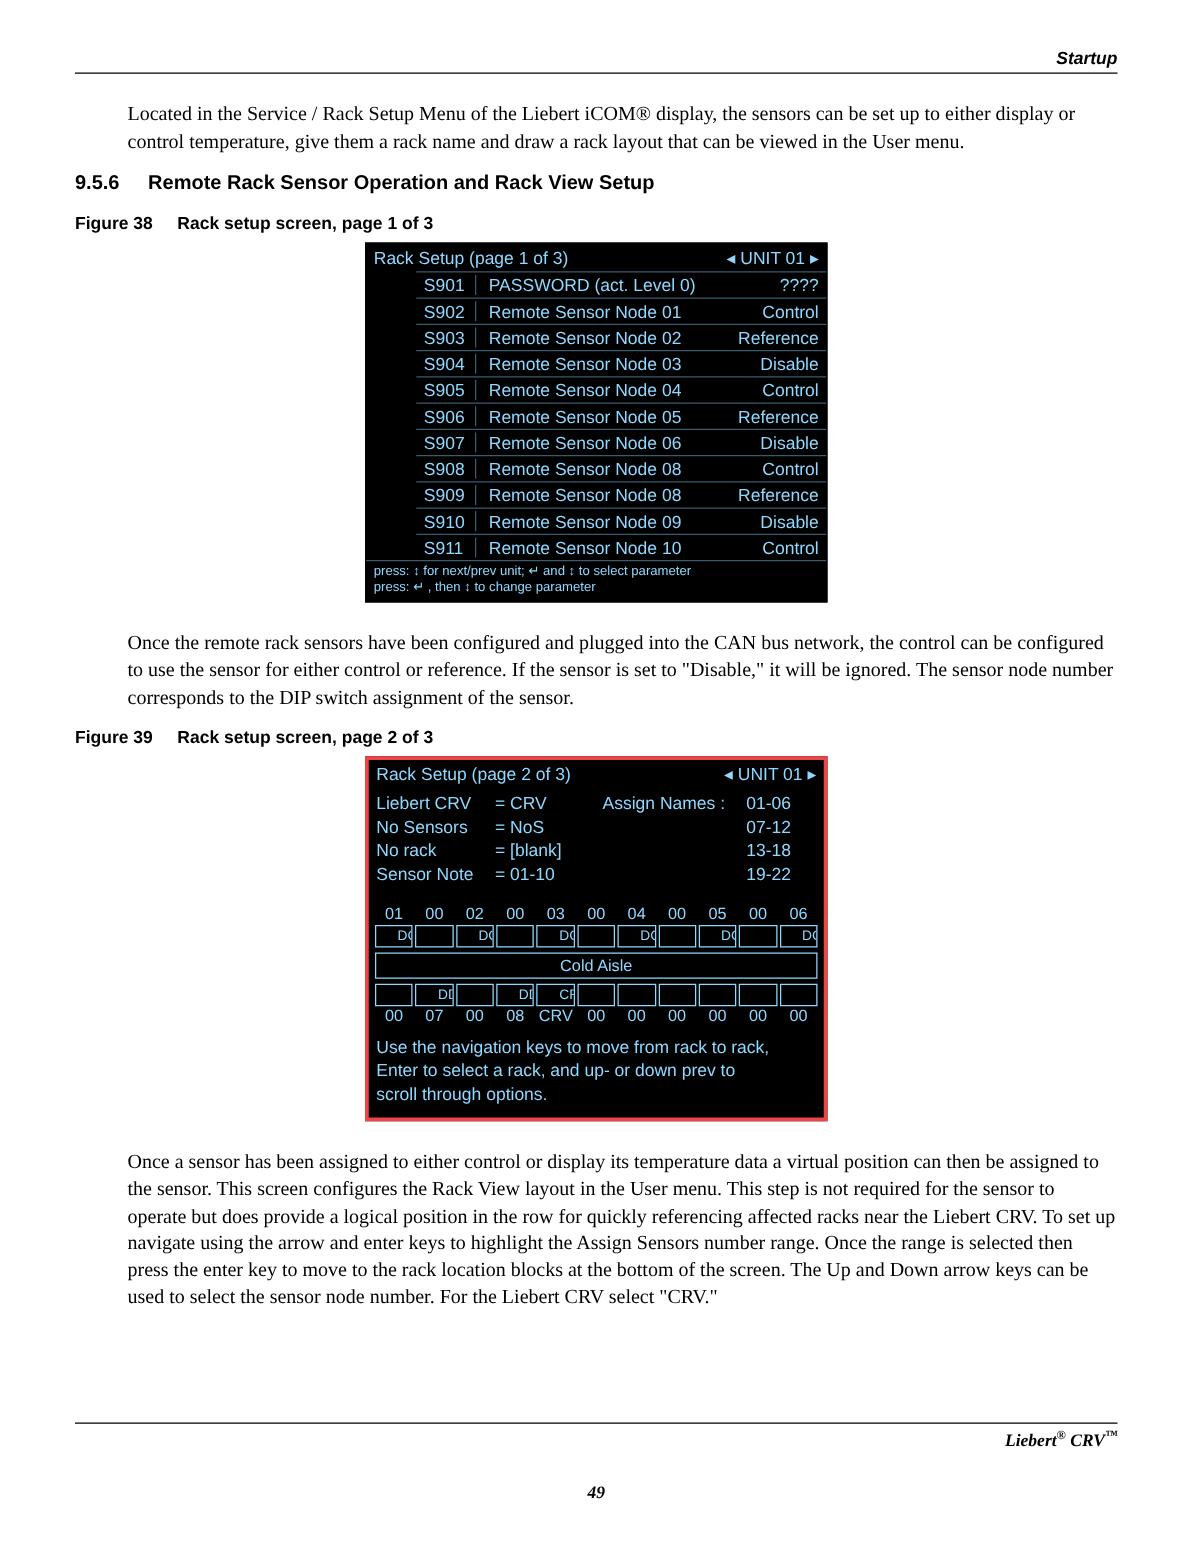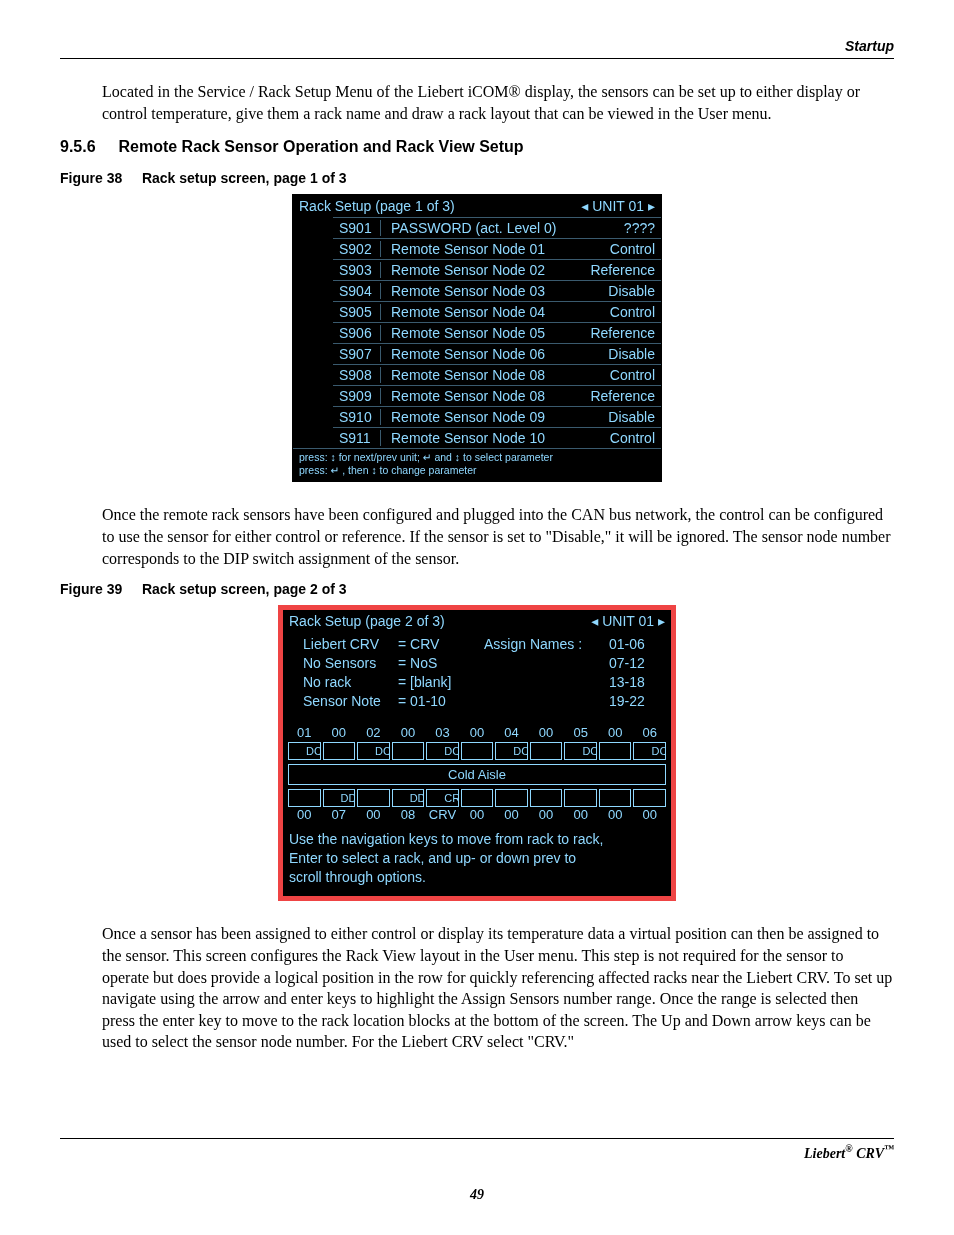--- a/index.html
+++ b/index.html
@@ -81,36 +81,36 @@
   .s1-footer {
     border-top: 1px solid #3a5a6e;
     padding: 2px 6px 4px 6px;
     font-size: 10.5px;
     color: #8fd8ff;
     line-height: 1.25;
   }
 
   
   .screen2 {
-    width: 398px;
+    width: 370px;
     margin: 0 auto 22px auto;
     background: #000;
     color: #8fd8ff;
     font-family: Arial, Helvetica, sans-serif;
     font-size: 14px;
-    border: 5px solid #ef4444;
+    border: 3px solid #ef4444;
   }
   .s2-titlebar {
     display: flex;
     padding: 3px 6px;
   }
   .s2-title-l { flex: 1; }
   .s2-top {
     display: flex;
-    padding: 3px 6px 14px 20px;
+    padding: 3px 6px 14px 6px;
     font-size: 14px;
     line-height: 1.35;
   }
   .s2-top-col1 { width: 95px; }
   .s2-top-col2 { width: 80px; }
   .s2-top-col3 { flex: 1; text-align: left; padding-left: 6px; }
   .s2-top-col4 { width: 56px; text-align: left; }
 
   .s2-numrow {
     display: flex;

